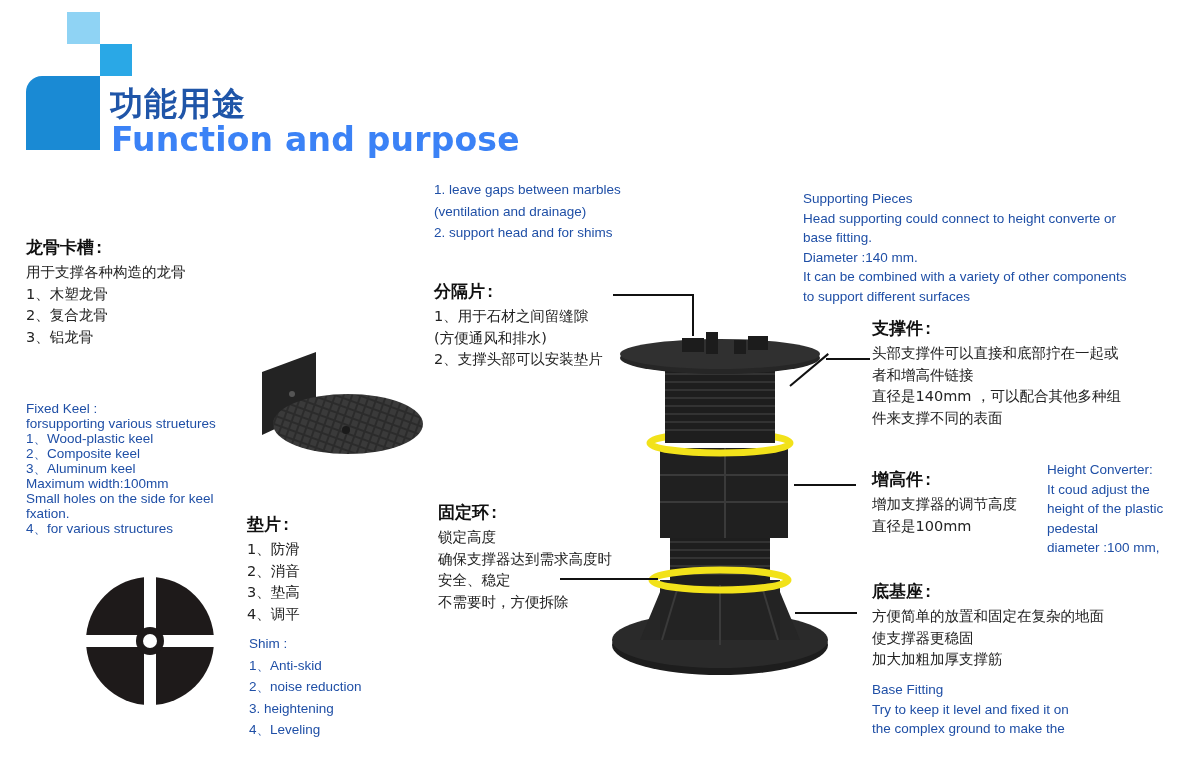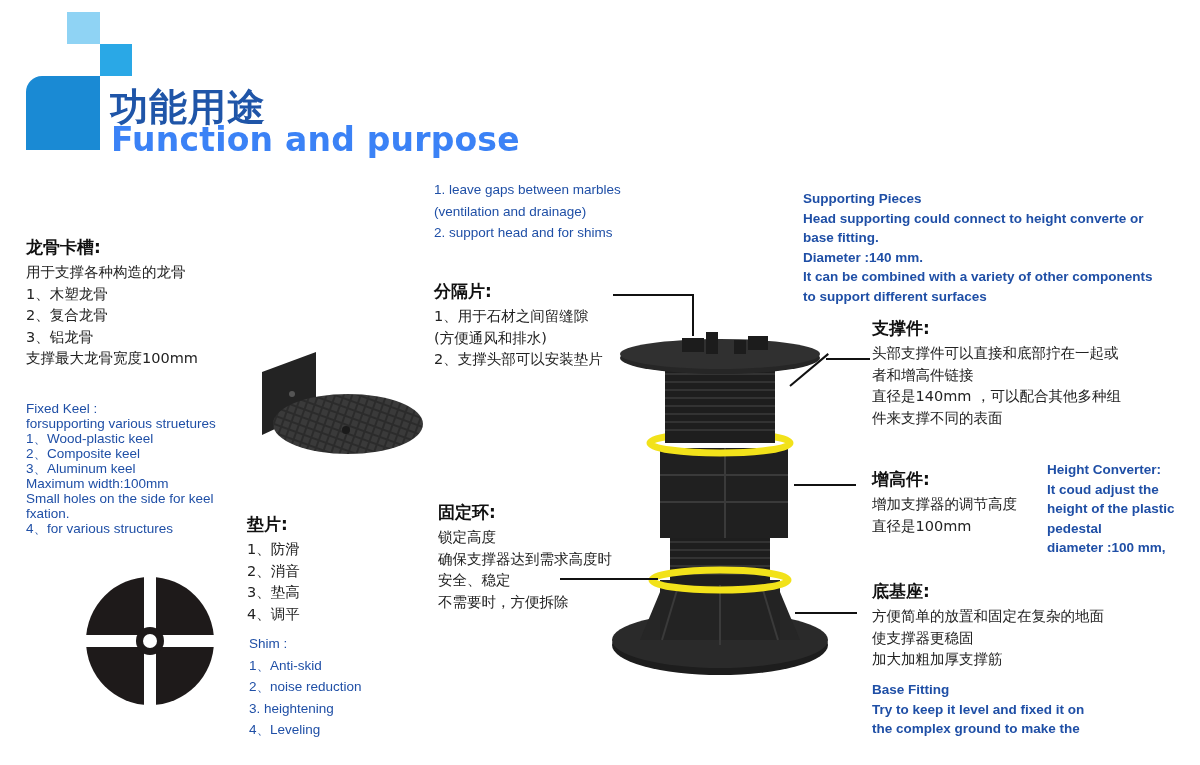--- a/index.html
+++ b/index.html
@@ -1,45 +1,44 @@
 <!DOCTYPE html>
 <html><head>
 <meta charset="utf-8">
 <style>
   html,body{margin:0;padding:0;background:#fff;}
   body{width:1200px;height:765px;position:relative;overflow:hidden;font-family:"DejaVu Sans","Liberation Sans",sans-serif;color:#222;}
   .abs{position:absolute;}
   .sq{position:absolute;}
-  .title-cn{position:absolute;left:110px;top:82px;font-size:38px;font-weight:bold;color:#1f55a8;letter-spacing:1px;font-family:"DejaVu Sans",sans-serif;}
+  .title-cn{position:absolute;left:110px;top:82px;font-size:33px;font-weight:bold;color:#1f55a8;letter-spacing:1px;font-family:"DejaVu Sans",sans-serif;}
   .title-en{position:absolute;left:111px;top:120px;font-size:33px;font-weight:bold;color:#3b82f6;font-family:"DejaVu Sans",sans-serif;letter-spacing:0.2px;}
   .blk{position:absolute;}
-  .h-cn{font-weight:bold;font-size:17px;color:#111;margin:0 0 3px 0;}
+  .h-cn{font-weight:bold;font-size:17px;color:#111;margin:0 0 3px 0;font-family:Liberation Mono, monospace;}
   .l-cn{font-size:14.5px;line-height:21.5px;color:#222;white-space:nowrap;}
   .en{color:#1f4fa6;font-size:13.5px;white-space:nowrap;font-family:"Liberation Sans",sans-serif;}
   .en.tight{line-height:15px;font-size:13.5px;}
   .en.mid{line-height:21.5px;}
-  .en.loose{line-height:19.5px;font-weight:bold;}
+  .en.loose{line-height:19.5px;}
   .line{position:absolute;background:#111;}
 </style>
 </head>
 <body>
 
 <div class="sq" style="left:67px;top:12px;width:33px;height:32px;background:#8fd3f4;"></div>
 <div class="sq" style="left:100px;top:44px;width:32px;height:32px;background:#2aa8e6;"></div>
 <div class="sq" style="left:26px;top:76px;width:74px;height:74px;background:#1a8ad4;border-top-left-radius:16px;"></div>
 <div class="title-cn">功能用途</div>
 <div class="title-en">Function and purpose</div>
 
 <div class="blk" style="left:26px;top:236px;">
   <div class="h-cn">龙骨卡槽:</div>
   <div class="l-cn">用于支撑各种构造的龙骨</div>
   <div class="l-cn">1、木塑龙骨</div>
   <div class="l-cn">2、复合龙骨</div>
   <div class="l-cn">3、铝龙骨</div>
-  <div class="l-cn">支撑最大龙骨宽度100mm</div>
 </div>
 <div class="blk" style="left:26px;top:401px;">
   <div class="en tight">Fixed Keel :</div>
   <div class="en tight">forsupporting various struetures</div>
   <div class="en tight">1、Wood-plastic keel</div>
   <div class="en tight">2、Composite keel</div>
   <div class="en tight">3、Aluminum keel</div>
   <div class="en tight">Maximum width:100mm</div>
   <div class="en tight">Small holes on the side for keel</div>
   <div class="en tight">fxation.</div>

